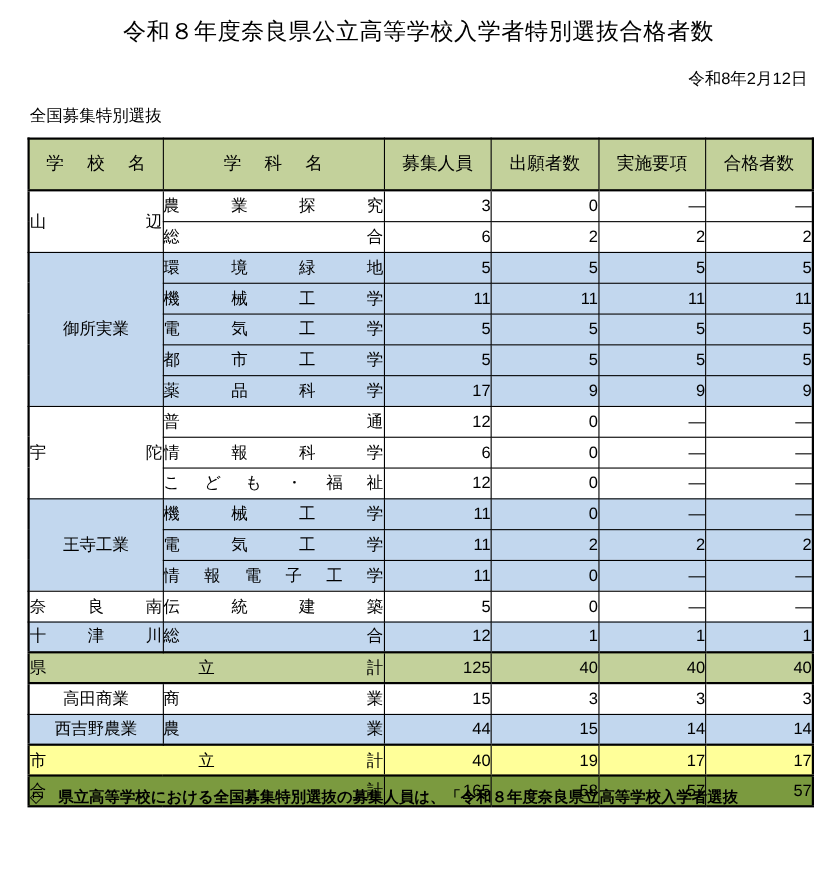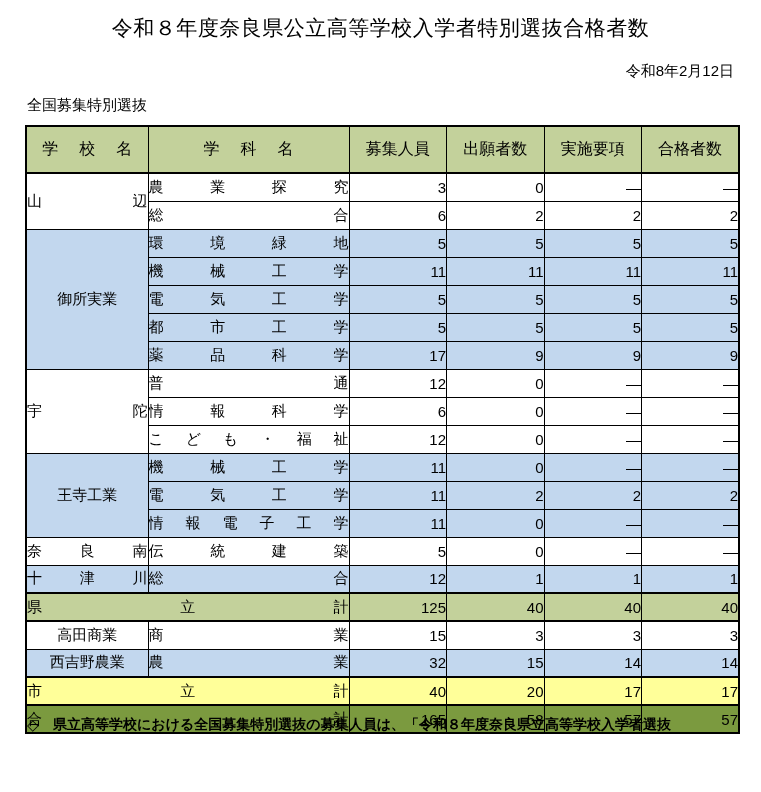--- a/index.html
+++ b/index.html
@@ -440,35 +440,35 @@
             <td class="num">3</td>
           </tr>
           <tr class="tint-blue">
             <td class="school">西吉野農業</td>
             <td class="subject">
               <span class="just">
                 <span>農</span>
                 <span>業</span>
               </span>
             </td>
-            <td class="num">32</td>
+            <td class="num">44</td>
             <td class="num">15</td>
             <td class="num">14</td>
             <td class="num">14</td>
           </tr>
           <tr class="sum-shi">
             <td colspan="2" class="sum-label">
               <span class="just">
                 <span>市</span>
                 <span class="mid">立</span>
                 <span>計</span>
               </span>
             </td>
             <td class="num">40</td>
-            <td class="num">20</td>
+            <td class="num">19</td>
             <td class="num">17</td>
             <td class="num">17</td>
           </tr>
           <tr class="sum-all">
             <td colspan="2" class="sum-label">
               <span class="just">
                 <span>合</span>
                 <span class="mid"></span>
                 <span>計</span>
               </span>

